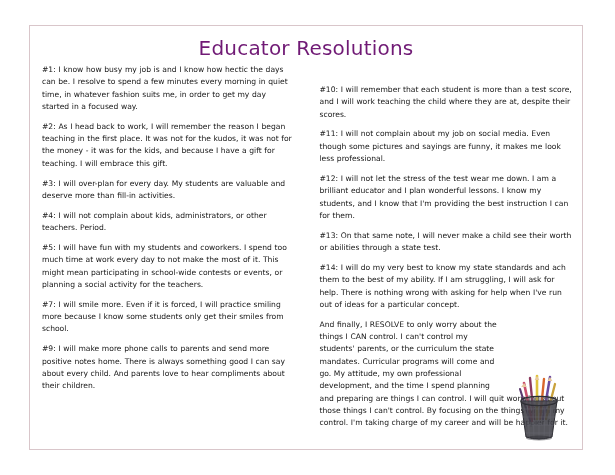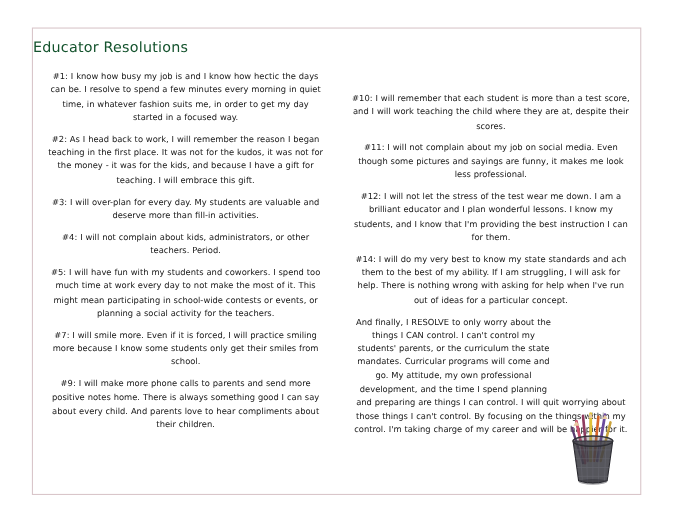--- a/index.html
+++ b/index.html
@@ -27,25 +27,25 @@
     left: 29px;
     top: 25px;
     width: 554px;
     height: 425px;
     border: 1px solid #d9c6ca;
     background: #ffffff;
     box-sizing: border-box;
   }
 
   #title {
-    text-align: left;
+    text-align: center;
     font-family: "DejaVu Sans", sans-serif;
-    font-size: 13px;
+    font-size: 20px;
     font-weight: 400;
-    color: #14532d;
+    color: #701a75;
     letter-spacing: 0.2px;
     margin-top: 11px;
     margin-bottom: 0;
     line-height: 1.1;
   }
 
   #columns {
     position: absolute;
     left: 0;
     top: 38px;
@@ -63,21 +63,21 @@
 
   .column.left  { padding-right: 12px; }
   .column.right { padding-left: 12px; margin-top: 20px; }
 
   .res {
     font-family: "DejaVu Sans", sans-serif;
     font-size: 7.6px;
     line-height: 1.62;
     color: #161616;
     margin: 0 0 7.6px 0;
-    text-align: center;
+    text-align: left;
     word-spacing: 0.2px;
   }
 
   .res .num {
     white-space: nowrap;
   }
 
   .res b {
     font-weight: 400;
   }
@@ -137,20 +137,21 @@
       </div>
 
       <div class="column right">
 
         <p class="res"><span class="num">#10:</span> <span>I will remember that each student is more than a test score, and I will work teaching the child where they are at, despite their scores.</span></p>
 
         <p class="res"><span class="num">#11:</span> <span>I will not complain about my job on social media.  Even though some pictures and sayings are funny, it makes me look less professional.</span></p>
 
         <p class="res"><span class="num">#12:</span> <span>I will not let the stress of the test wear me down.  I am a brilliant educator and I plan wonderful lessons.  I know my students, and I know that I'm providing the best instruction I can for them.</span></p>
 
+        <p class="res"><span class="num">#13:</span> <span>On that same note, I will never make a child see their worth or abilities through a state test.</span></p>
 
         <p class="res"><span class="num">#14:</span> <span>I will do my very best to know my state standards and ach them to the best of my ability.  If I am struggling, I will ask for help.  There is nothing wrong with asking for help when I've run out of ideas for a particular concept.</span></p>
 
 
         <p class="res final"><span class="float-holder"></span><span>And finally, </span><b>I RESOLVE</b><span> to only worry about the things I </span><b>CAN</b><span> control.  I can't control my students' parents, or the curriculum the state mandates.  Curricular programs will come and go.  My attitude, my own professional development, and the time I spend planning and preparing are things I can control.  I will quit worrying about those things I can't control.  By focusing on the things within my control. I'm taking charge of my career and will be happier for it.</span></p>
 
       </div>
 
     </div>
 

